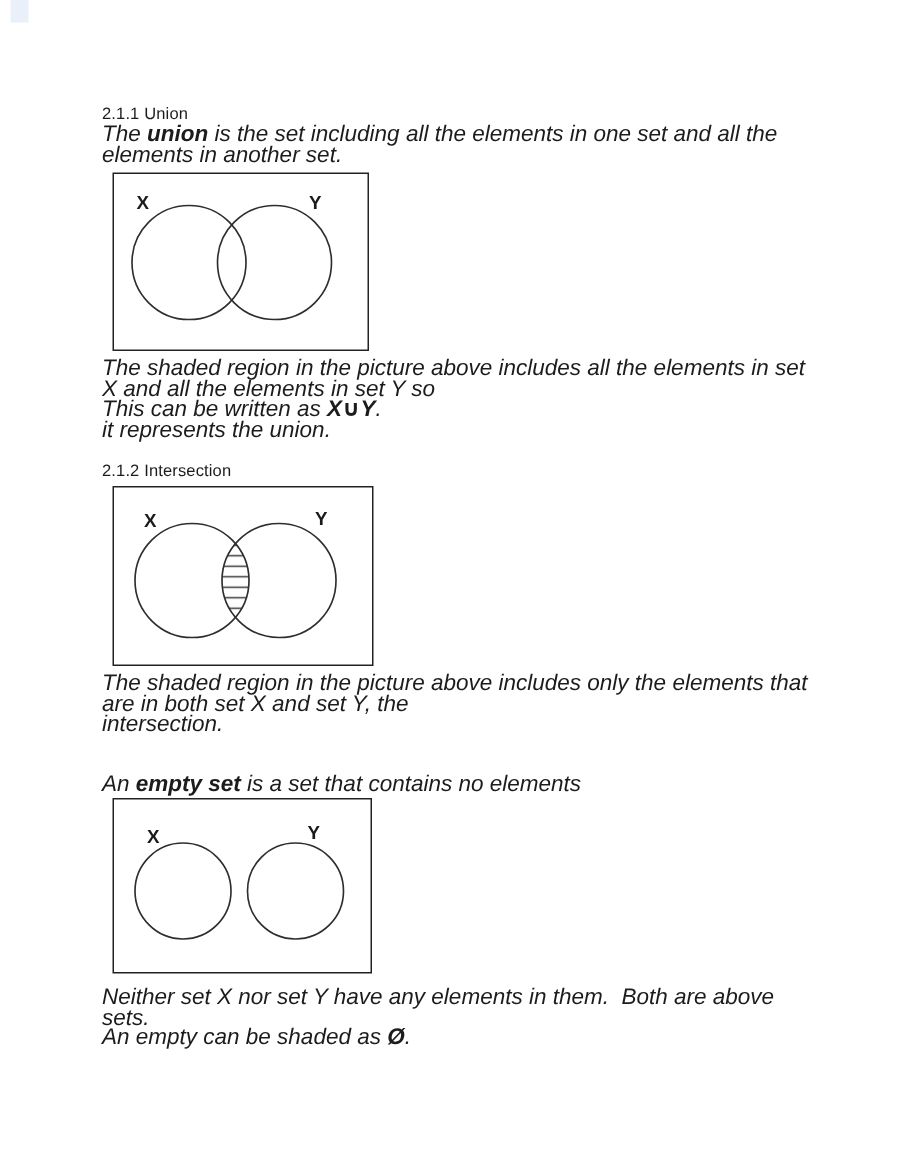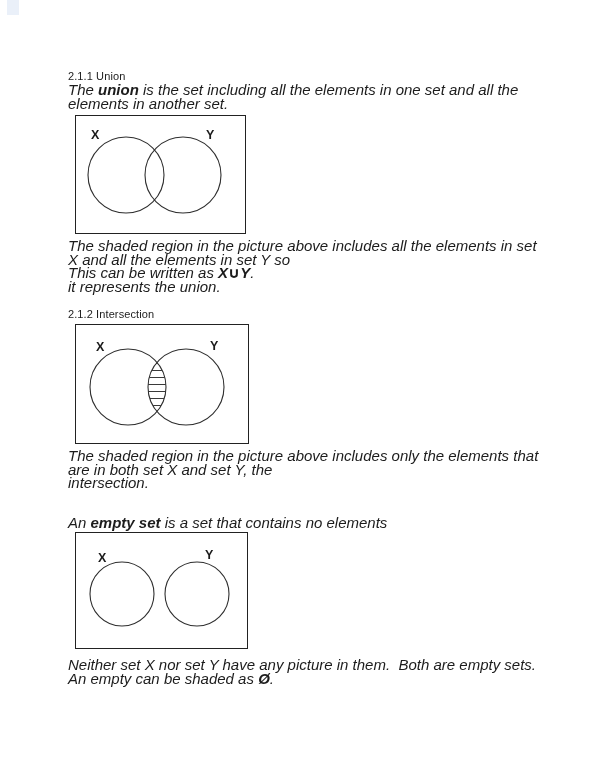--- a/index.html
+++ b/index.html
@@ -88,16 +88,16 @@
 
   <div class="venn-box sec3-box" style="width:171px;height:115px;">
     <svg width="171" height="115" viewBox="0 0 171 115">
       <circle cx="46" cy="61" r="32"></circle>
       <circle cx="121" cy="61" r="32"></circle>
       <text x="22" y="29">X</text>
       <text x="129" y="26">Y</text>
     </svg>
   </div>
 
-  <div class="t gap9">Neither set X nor set Y have any picture in them.  Both are empty sets.</div>
+  <div class="t gap9">Neither set X nor set Y have any elements in them.  Both are above sets.</div>
   <div class="t"><span>An empty can be shaded as </span><b>Ø</b><span>.</span></div>
 
 </div>
 
 </body></html>

